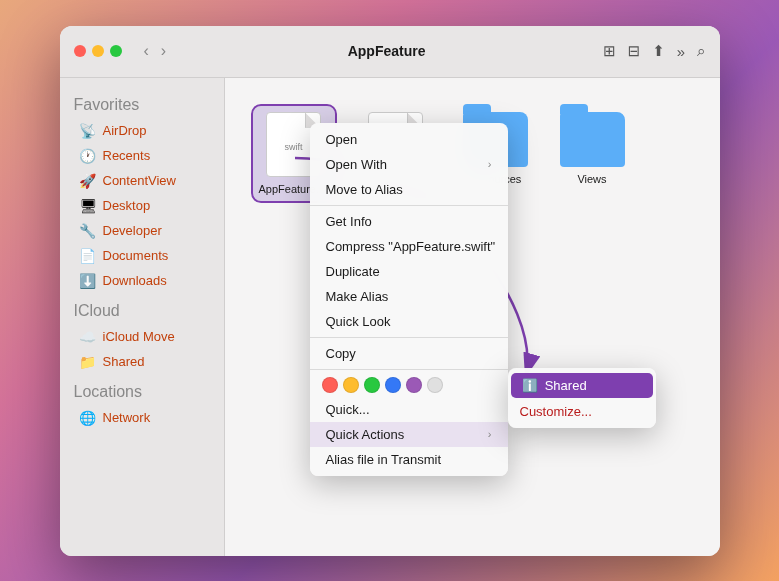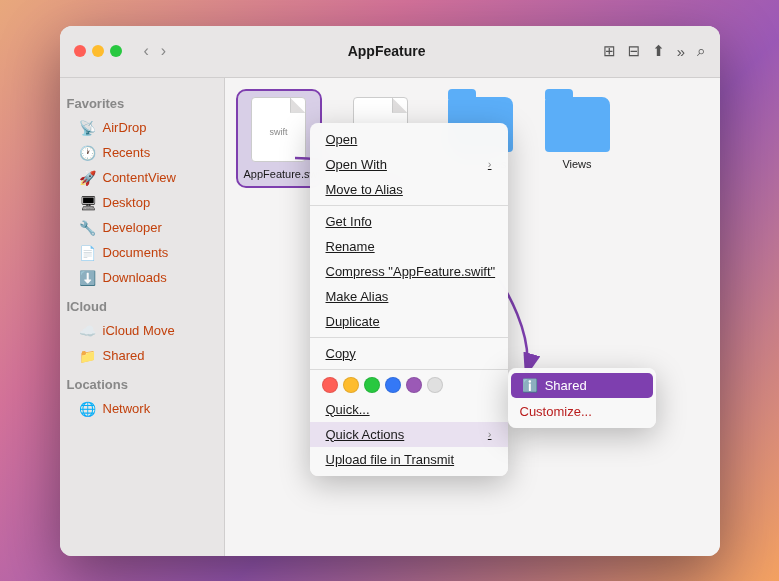--- a/index.html
+++ b/index.html
@@ -100,24 +100,24 @@
     .sidebar {
       width: 165px;
       background: #e8e6e6;
       border-right: 1px solid #d0cece;
       padding: 10px 0;
       overflow-y: auto;
       flex-shrink: 0;
     }
 
     .sidebar-section-label {
-      font-size: 13px;
-      font-weight: 700;
+      font-size: 16px;
+      font-weight: 400;
       color: #888;
-      padding: 8px 14px 4px 7px;
+      padding: 8px 14px 4px 14px;
       text-transform: capitalize;
     }
 
     .sidebar-item {
       display: flex;
       align-items: center;
       gap: 7px;
       padding: 4px 14px;
       cursor: pointer;
       border-radius: 6px;
@@ -131,21 +131,21 @@
     }
 
     .sidebar-item-label {
       font-size: 13px;
       color: #c2410c;
     }
 
     
     .file-area {
       flex: 1;
-      padding: 13px;
+      padding: 28px;
       position: relative;
       background: #f5f4f4;
     }
 
     .files-grid {
       display: flex;
       gap: 20px;
       align-items: flex-start;
     }
 
@@ -245,21 +245,20 @@
 
     .ctx-item {
       padding: 5px 16px;
       font-size: 13px;
       color: #1a1a1a;
       cursor: pointer;
       display: flex;
       align-items: center;
       justify-content: space-between;
       white-space: nowrap;
-      text-decoration: underline;
     }
 
     .ctx-divider {
       height: 1px;
       background: rgba(0,0,0,0.12);
       margin: 3px 0;
     }
 
     .ctx-arrow {
       font-size: 11px;
@@ -439,30 +438,30 @@
           <span class="ctx-arrow">›</span>
         </div>
         <div class="ctx-item">
           <span>Move to Alias</span>
         </div>
         <div class="ctx-divider"></div>
         <div class="ctx-item">
           <span>Get Info</span>
         </div>
         <div class="ctx-item">
-          <span>Rename</span>
-        </div>
-        <div class="ctx-item">
           <span>Compress "AppFeature.swift"</span>
         </div>
         <div class="ctx-item">
+          <span>Duplicate</span>
+        </div>
+        <div class="ctx-item">
           <span>Make Alias</span>
         </div>
         <div class="ctx-item">
-          <span>Duplicate</span>
+          <span>Quick Look</span>
         </div>
         <div class="ctx-divider"></div>
         <div class="ctx-item">
           <span>Copy</span>
         </div>
         <div class="ctx-divider"></div>
         <div class="ctx-tags-row">
           <div class="ctx-tag-dot" style="background:#ff5f57"></div>
           <div class="ctx-tag-dot" style="background:#febc2e"></div>
           <div class="ctx-tag-dot" style="background:#28c840"></div>
@@ -471,21 +470,21 @@
           <div class="ctx-tag-dot" style="background:#e0e0e0"></div>
         </div>
         <div class="ctx-item">
           <span>Quick...</span>
         </div>
         <div class="ctx-item" style="background: rgba(120,60,180,0.12);">
           <span>Quick Actions</span>
           <span class="ctx-arrow">›</span>
         </div>
         <div class="ctx-item">
-          <span>Upload file in Transmit</span>
+          <span>Alias file in Transmit</span>
         </div>
       </div>
 
       <div class="submenu">
         <div class="submenu-item active">
           <span class="sub-icon">ℹ️</span>
           <span>Shared</span>
         </div>
         <div class="submenu-item">
           <span>Customize...</span>

